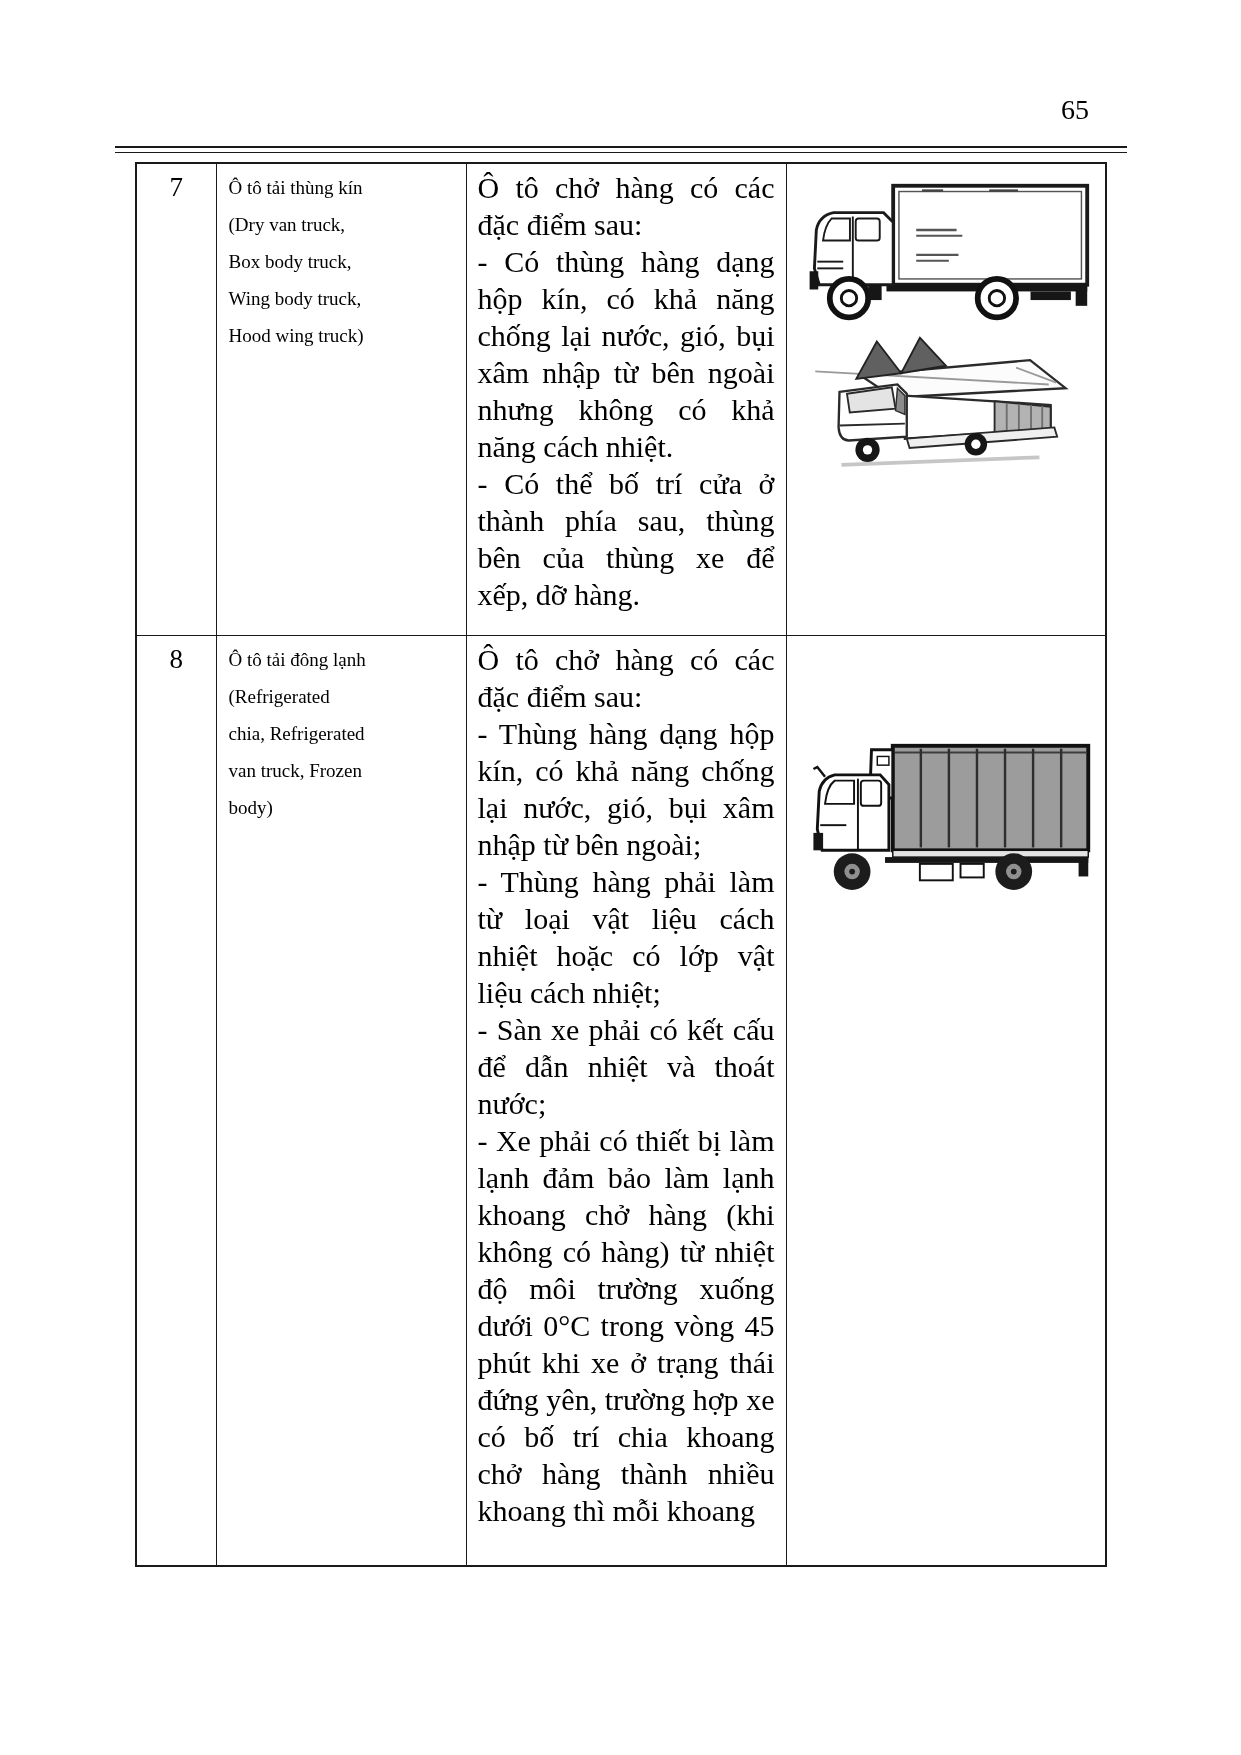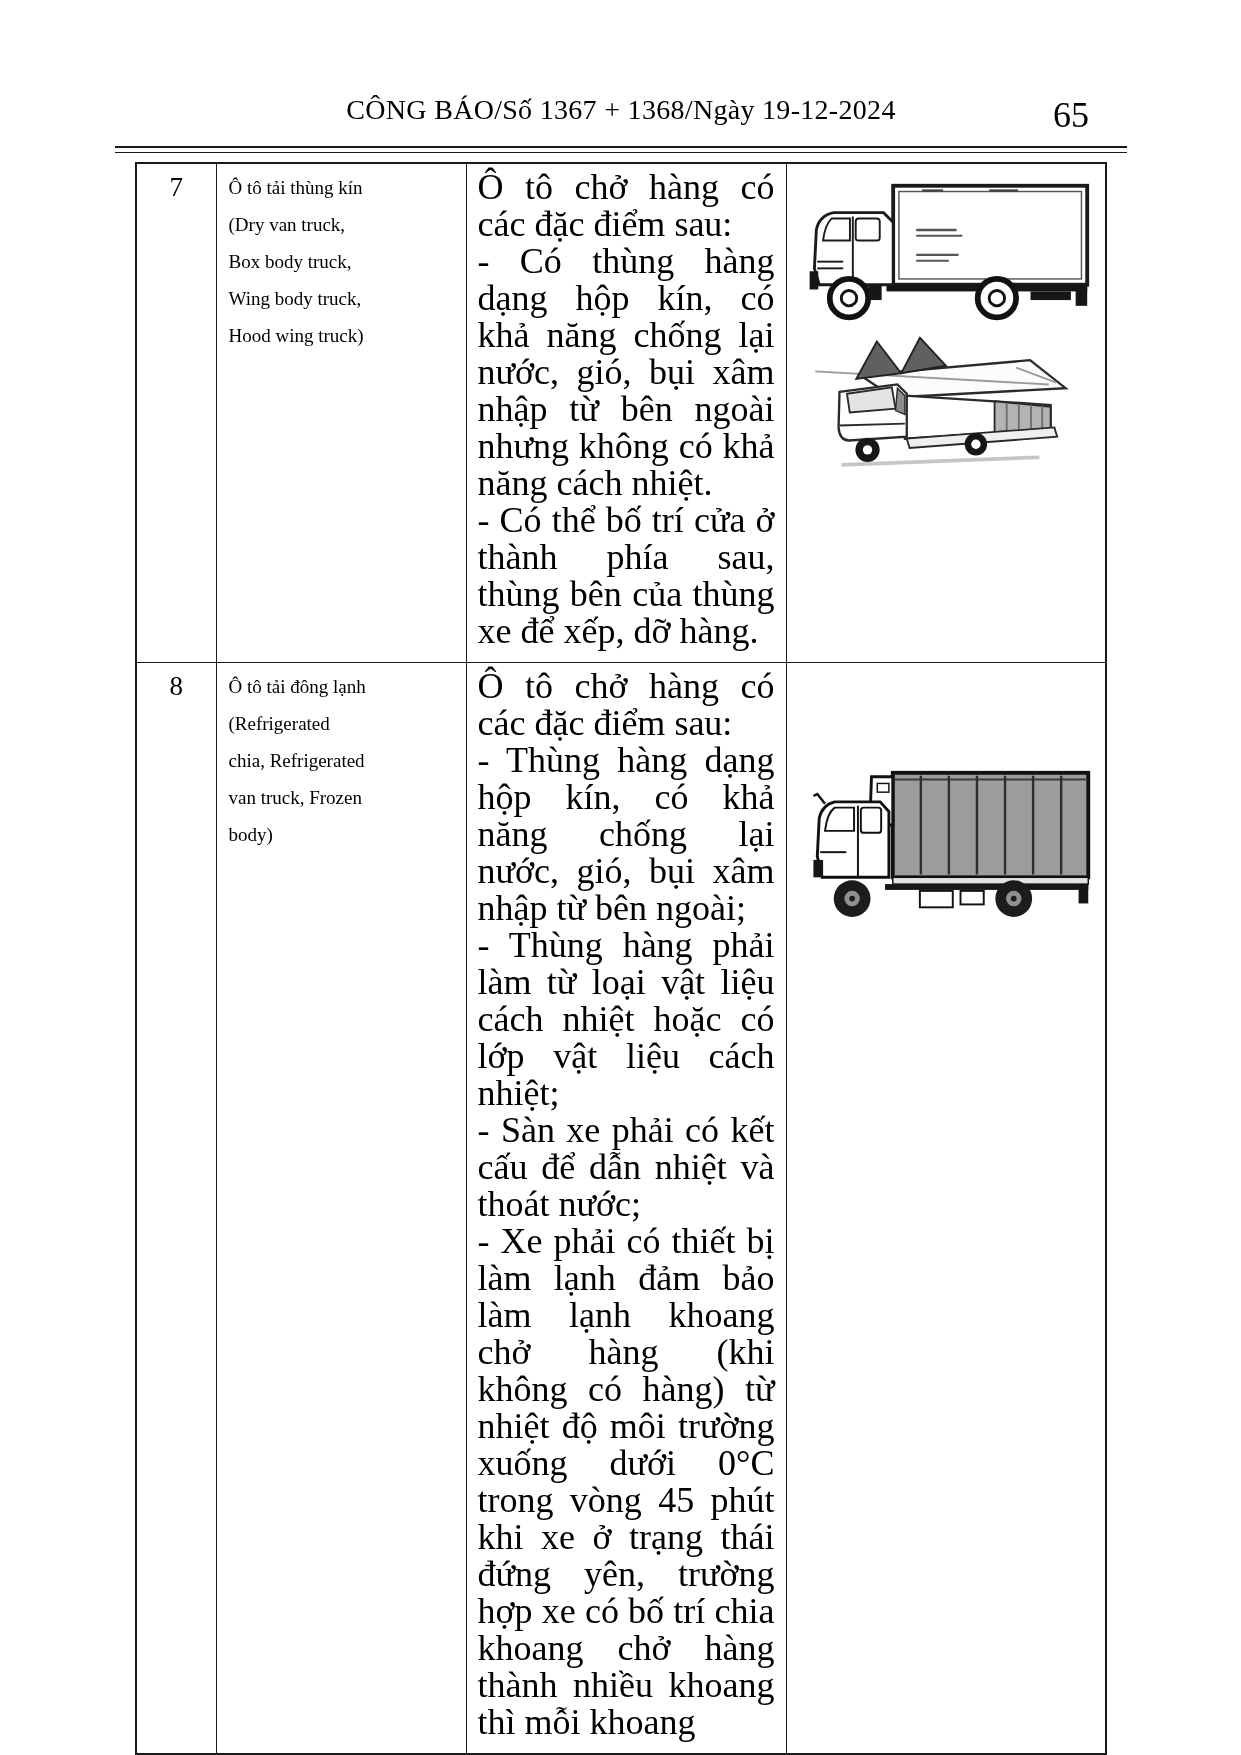--- a/index.html
+++ b/index.html
@@ -10,21 +10,21 @@
     overflow:hidden;
   }
   .page-header-row{
     position:absolute;top:94px;left:115px;width:1012px;height:36px;
   }
   .page-header-title{
     position:absolute;left:0;right:0;text-align:center;
     font-size:28px;letter-spacing:.3px;white-space:nowrap;
   }
   .page-number{
-    position:absolute;right:38px;top:0;font-size:36px;
+    position:absolute;right:38px;top:0;font-size:28px;
   }
   .double-rule{
     position:absolute;top:146px;left:115px;width:1012px;height:4px;
     border-top:2.5px solid #1a1a1a;border-bottom:1.5px solid #1a1a1a;
   }
   table.vehicle-table{
     position:absolute;top:162px;left:135px;width:970px;
     border-collapse:collapse;table-layout:fixed;
     border:2px solid #1a1a1a;
   }
@@ -42,37 +42,36 @@
   }
   tr.row-7 > td{height:454px;}
   tr.row-8 > td{height:912px;}
   td.cell-muc{
     text-align:center;font-size:27px;padding-top:8px;
   }
   td.cell-name{
     font-size:19px;line-height:37px;padding:5px 6px 0 12px;
   }
   td.cell-feat{
-    font-size:36px;line-height:37px;padding:5px 11px 12px 11px;
+    font-size:30px;line-height:37px;padding:5px 11px 12px 11px;
     text-align:justify;
   }
   td.cell-feat p{margin:0;text-indent:0;}
   td.cell-img{padding:0;}
   .img-stack{
     display:flex;flex-direction:column;align-items:center;
     padding-top:16px;gap:8px;
   }
   .img-stack.offset{padding-top:100px;}
   .name-line{white-space:nowrap;}
 </style>
 </head>
 <body>
 
 <div class="page-header-row">
-  <div class="page-header-title">CÔNG BÁO/Số 1367 + 1368/Ngày 19-12-2024</div>
   <div class="page-number">65</div>
 </div>
 <div class="double-rule"></div>
 
 <table class="vehicle-table">
   <colgroup>
       <col class="c1">
       <col class="c2">
       <col class="c3">
       <col class="c4">

